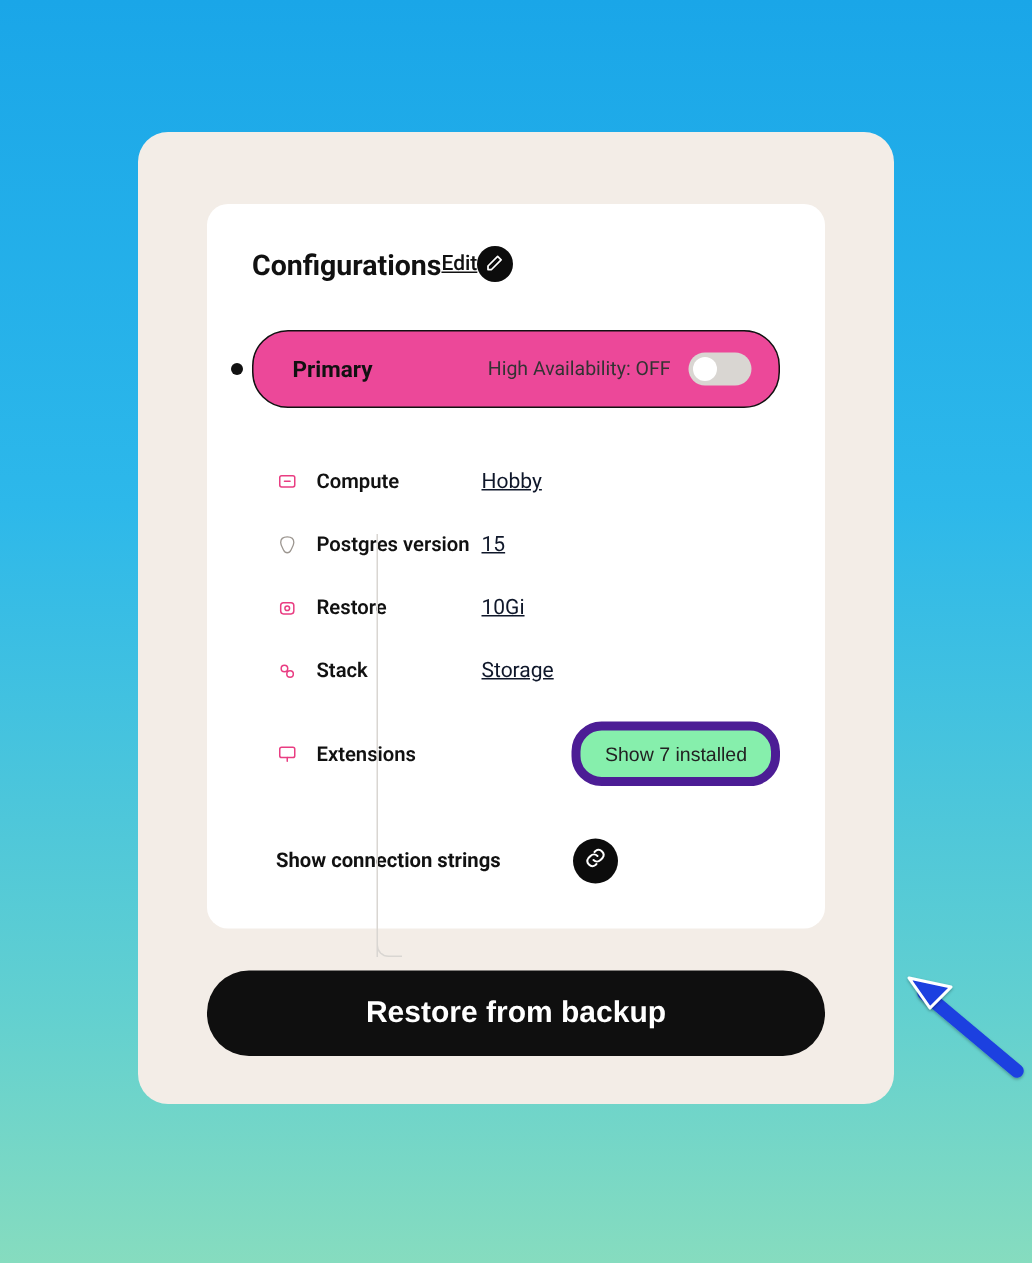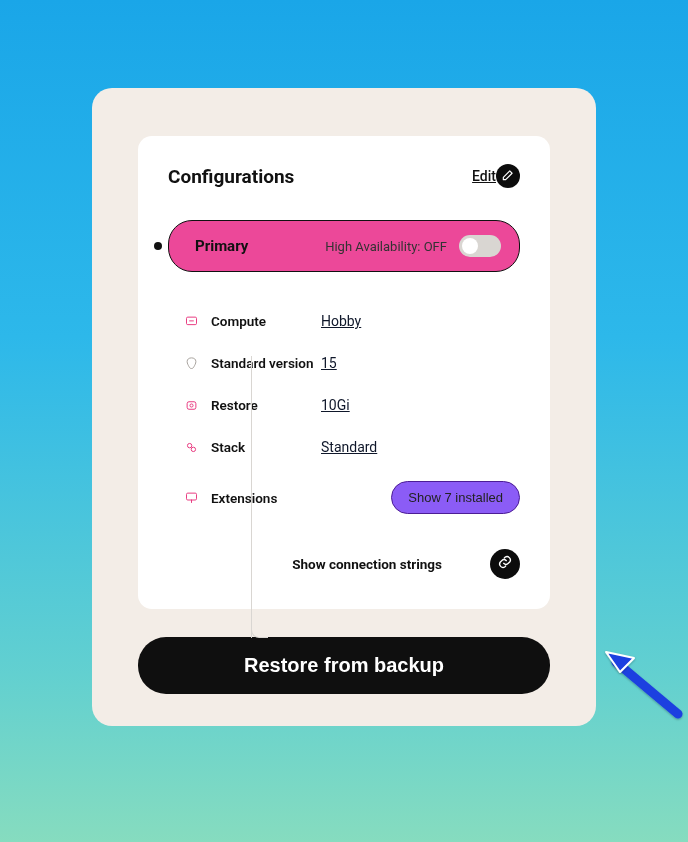--- a/index.html
+++ b/index.html
@@ -27,21 +27,20 @@
     .inner-card {
       width: 412px;
       margin: 0 auto;
       background: #ffffff;
       border-radius: 14px;
       padding: 28px 30px 30px;
     }
     .header-row {
       display: flex;
       align-items: center;
-      justify-content: space-between;
       margin-bottom: 32px;
     }
     .header-title {
       font-size: 19px;
       font-weight: 700;
       color: #111;
     }
     .header-actions {
       display: flex;
       align-items: center;
@@ -165,40 +164,40 @@
       font-weight: 600;
       color: #111;
       width: 110px;
     }
     .spec-value {
       font-size: 14px;
       color: #0f172a;
       text-decoration: underline;
     }
     .ext-btn {
-      background: #8b5cf6;
-      border: 1px solid #4c1d95;
+      background: #86efac;
+      border: 6px solid #4c1d95;
       border-radius: 20px;
       padding: 8px 16px;
       font-size: 13px;
       color: #222;
       cursor: pointer;
       font-weight: 500;
     }
     .spec-row.ext {
       justify-content: space-between;
     }
     .spec-row.ext .left {
       display: flex;
       align-items: center;
     }
     .conn-row {
       display: flex;
       align-items: center;
-      justify-content: flex-end;
+      justify-content: flex-start;
       padding-top: 22px;
       padding-left: 16px;
       gap: 48px;
     }
     .conn-label {
       font-size: 13.5px;
       font-weight: 700;
       color: #111;
     }
     .conn-btn {
@@ -278,21 +277,21 @@
         <span class="spec-label">Compute</span>
         <span class="spec-value">Hobby</span>
       </div>
 
       <div class="spec-row">
         <span class="spec-icon">
           <svg viewBox="0 0 24 24" width="15" height="15" fill="none">
               <path d="M12 3c4 0 7 2 7 6 0 3-2 6-3 8-1 2-2 3-4 3s-3-1-4-3c-1-2-3-5-3-8 0-4 3-6 7-6z" stroke="#9c9690" stroke-width="1.4"></path>
             </svg>
         </span>
-        <span class="spec-label">Standard version</span>
+        <span class="spec-label">Postgres version</span>
         <span class="spec-value">15</span>
       </div>
 
       <div class="spec-row">
         <span class="spec-icon">
           <svg viewBox="0 0 24 24" width="15" height="15" fill="none">
               <rect x="5" y="6" width="14" height="12" rx="3" stroke="#e93d82" stroke-width="1.6"></rect>
               <circle cx="12" cy="12" r="2.5" stroke="#e93d82" stroke-width="1.6"></circle>
             </svg>
         </span>
@@ -301,21 +300,21 @@
       </div>
 
       <div class="spec-row">
         <span class="spec-icon">
           <svg viewBox="0 0 24 24" width="15" height="15" fill="none">
               <circle cx="9" cy="9" r="3.5" stroke="#e93d82" stroke-width="1.6"></circle>
               <circle cx="15" cy="15" r="3.5" stroke="#e93d82" stroke-width="1.6"></circle>
             </svg>
         </span>
         <span class="spec-label">Stack</span>
-        <span class="spec-value">Standard</span>
+        <span class="spec-value">Storage</span>
       </div>
 
       <div class="spec-row ext">
         <div class="left">
           <span class="spec-icon">
             <svg viewBox="0 0 24 24" width="15" height="15" fill="none">
                 <rect x="4" y="5" width="16" height="11" rx="2" stroke="#e93d82" stroke-width="1.6"></rect>
                 <path d="M12 16v4" stroke="#e93d82" stroke-width="1.6" stroke-linecap="round"></path>
               </svg>
           </span>

